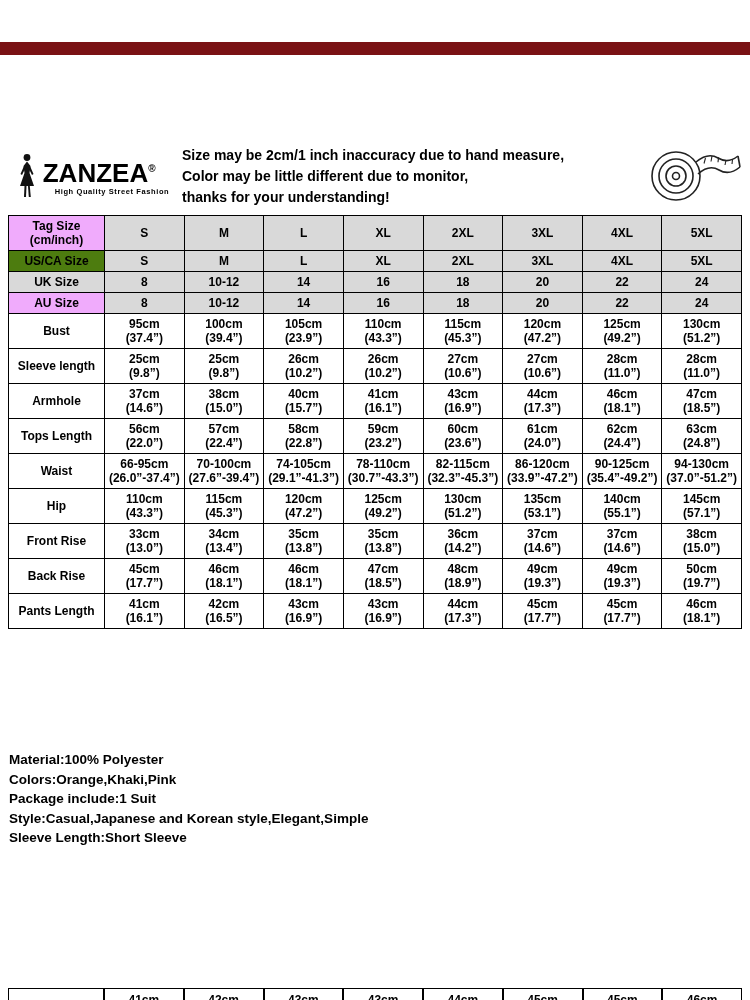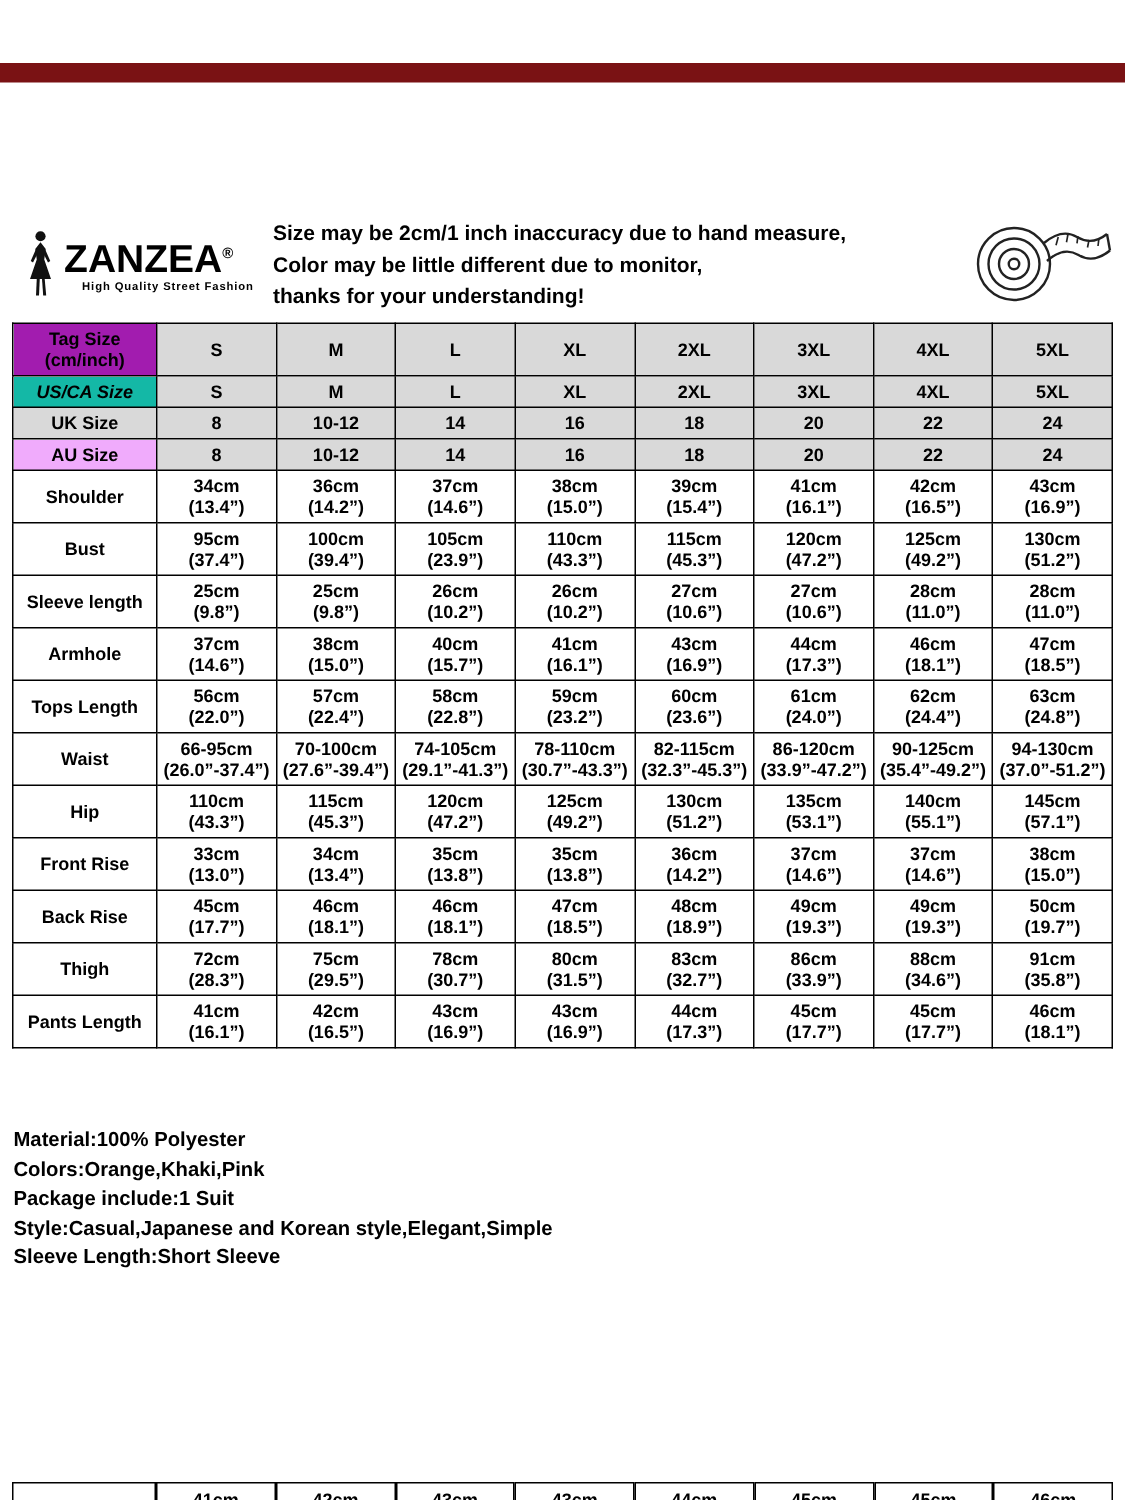--- a/index.html
+++ b/index.html
@@ -90,33 +90,33 @@
         <col>
         <col>
         <col>
         <col>
         <col>
         <col>
         <col>
     </colgroup>
     <tbody id="size-table-body">
         <tr class="size-row">
-          <td style="background: #a21caf;">Tag Size
+          <td style="background: #f0abfc;">Tag Size
 (cm/inch)</td>
           <td style="background: rgb(217, 217, 217);">S</td>
           <td style="background: rgb(217, 217, 217);">M</td>
           <td style="background: rgb(217, 217, 217);">L</td>
           <td style="background: rgb(217, 217, 217);">XL</td>
           <td style="background: rgb(217, 217, 217);">2XL</td>
           <td style="background: rgb(217, 217, 217);">3XL</td>
           <td style="background: rgb(217, 217, 217);">4XL</td>
           <td style="background: rgb(217, 217, 217);">5XL</td>
         </tr>
         <tr class="size-row">
-          <td style="background: #14b8a6; font-style: italic;">US/CA Size</td>
+          <td style="background: #4d7c0f;">US/CA Size</td>
           <td style="background: rgb(217, 217, 217);">S</td>
           <td style="background: rgb(217, 217, 217);">M</td>
           <td style="background: rgb(217, 217, 217);">L</td>
           <td style="background: rgb(217, 217, 217);">XL</td>
           <td style="background: rgb(217, 217, 217);">2XL</td>
           <td style="background: rgb(217, 217, 217);">3XL</td>
           <td style="background: rgb(217, 217, 217);">4XL</td>
           <td style="background: rgb(217, 217, 217);">5XL</td>
         </tr>
         <tr class="size-row">
@@ -133,39 +133,20 @@
         <tr class="size-row">
           <td style="background: #f0abfc;">AU Size</td>
           <td style="background: rgb(217, 217, 217);">8</td>
           <td style="background: rgb(217, 217, 217);">10-12</td>
           <td style="background: rgb(217, 217, 217);">14</td>
           <td style="background: rgb(217, 217, 217);">16</td>
           <td style="background: rgb(217, 217, 217);">18</td>
           <td style="background: rgb(217, 217, 217);">20</td>
           <td style="background: rgb(217, 217, 217);">22</td>
           <td style="background: rgb(217, 217, 217);">24</td>
-        </tr>
-        <tr class="measure-row">
-          <td>Shoulder</td>
-          <td>34cm
-(13.4”)</td>
-          <td>36cm
-(14.2”)</td>
-          <td>37cm
-(14.6”)</td>
-          <td>38cm
-(15.0”)</td>
-          <td>39cm
-(15.4”)</td>
-          <td>41cm
-(16.1”)</td>
-          <td>42cm
-(16.5”)</td>
-          <td>43cm
-(16.9”)</td>
         </tr>
         <tr class="measure-row">
           <td>Bust</td>
           <td>95cm
 (37.4”)</td>
           <td>100cm
 (39.4”)</td>
           <td>105cm
 (23.9”)</td>
           <td>110cm
@@ -306,39 +287,20 @@
           <td>48cm
 (18.9”)</td>
           <td>49cm
 (19.3”)</td>
           <td>49cm
 (19.3”)</td>
           <td>50cm
 (19.7”)</td>
         </tr>
         <tr class="measure-row">
-          <td>Thigh</td>
-          <td>72cm
-(28.3”)</td>
-          <td>75cm
-(29.5”)</td>
-          <td>78cm
-(30.7”)</td>
-          <td>80cm
-(31.5”)</td>
-          <td>83cm
-(32.7”)</td>
-          <td>86cm
-(33.9”)</td>
-          <td>88cm
-(34.6”)</td>
-          <td>91cm
-(35.8”)</td>
-        </tr>
-        <tr class="measure-row">
           <td>Pants Length</td>
           <td>41cm
 (16.1”)</td>
           <td>42cm
 (16.5”)</td>
           <td>43cm
 (16.9”)</td>
           <td>43cm
 (16.9”)</td>
           <td>44cm

